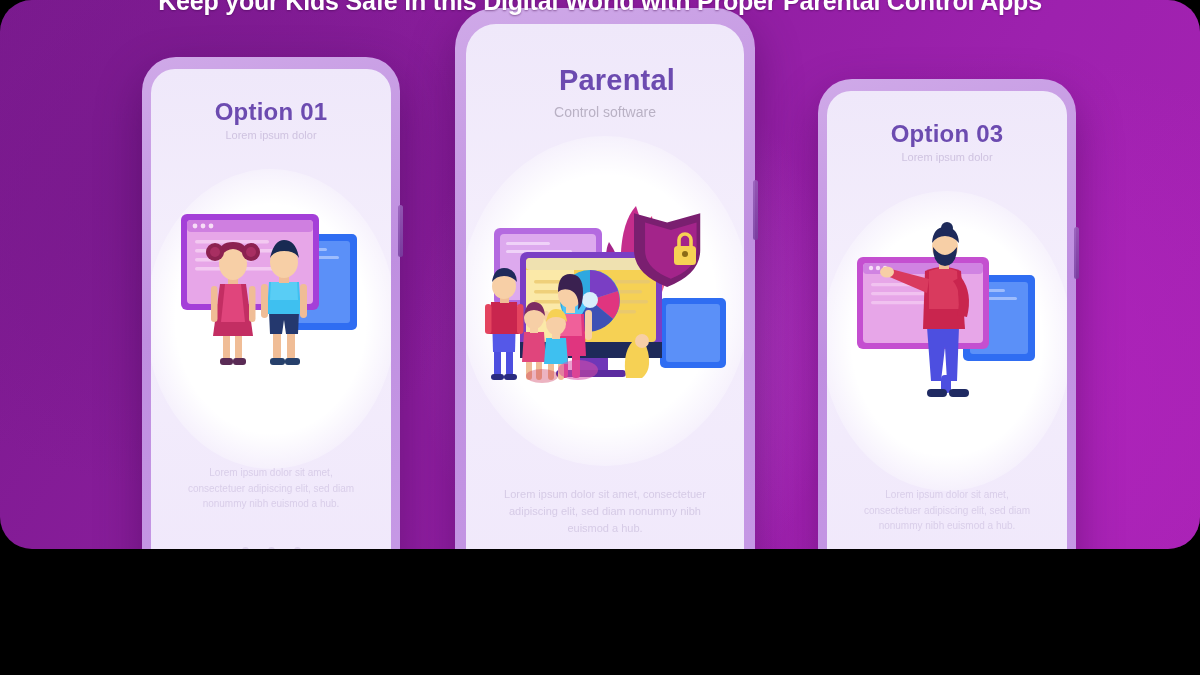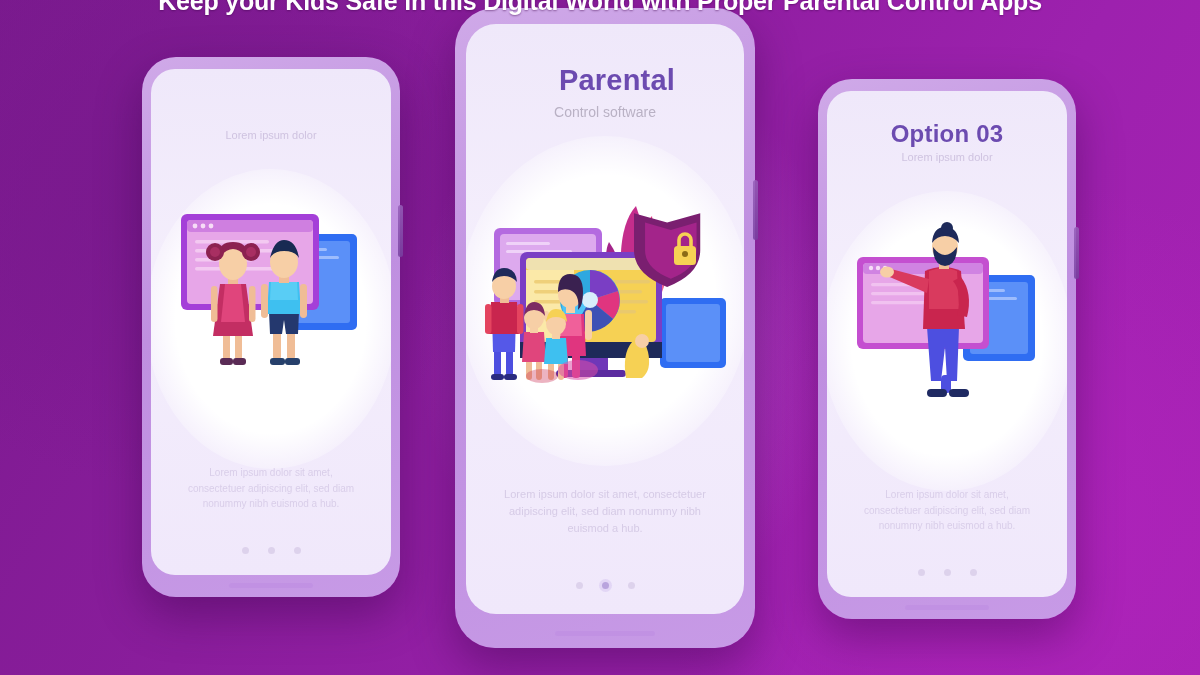--- a/index.html
+++ b/index.html
@@ -6,23 +6,24 @@
     margin: 0;
     padding: 0;
     background: #000;
   }
   body {
     font-family: "Liberation Sans", sans-serif;
   }
   #stage {
     position: relative;
     width: 1200px;
-    height: 675px;
+    height: 549px;
     overflow: hidden;
     background: linear-gradient(120deg, #7a1a8e 0%, #8a1d9c 35%, #9d21ae 70%, #a822b4 100%);
+    border-radius: 32px;
   }
   
   .bg-glow-a {
     position: absolute;
     left: -180px; top: -120px;
     width: 700px; height: 620px;
     background: radial-gradient(ellipse at center, rgba(120,25,140,0.85) 0%, rgba(120,25,140,0.0) 68%);
     pointer-events: none;
   }
   .bg-glow-b {
@@ -153,20 +154,21 @@
   <div class="bg-glow-c"></div>
 
   <div class="headline">Keep your Kids Safe in this Digital World with Proper Parental Control Apps</div>
 
   <div class="phone phone-left side">
     <div class="side-btn" style="right:-3px; top:148px; height:52px;"></div>
     <div class="screen">
 
       <div class="halo" style="top:100px; width:250px; height:300px;"></div>
 
+      <div class="scr-title" style="top:29px; font-size:24px;">Option 01</div>
       <div class="scr-sub" style="top:60px; font-size:11px;">Lorem ipsum dolor</div>
 
       <div class="art" style="left:22px; top:143px; width:196px; height:162px;">
         <svg width="196" height="162" viewBox="0 0 196 162">
 
           <rect x="112" y="22" width="72" height="96" rx="5" fill="#2f6df2"></rect>
           <rect x="119" y="29" width="58" height="82" rx="3" fill="#5b90f8"></rect>
           <rect x="124" y="36" width="30" height="3" rx="1.5" fill="#9dbcfd"></rect>
           <rect x="124" y="44" width="42" height="3" rx="1.5" fill="#9dbcfd"></rect>
           <rect x="124" y="52" width="22" height="3" rx="1.5" fill="#9dbcfd"></rect>

